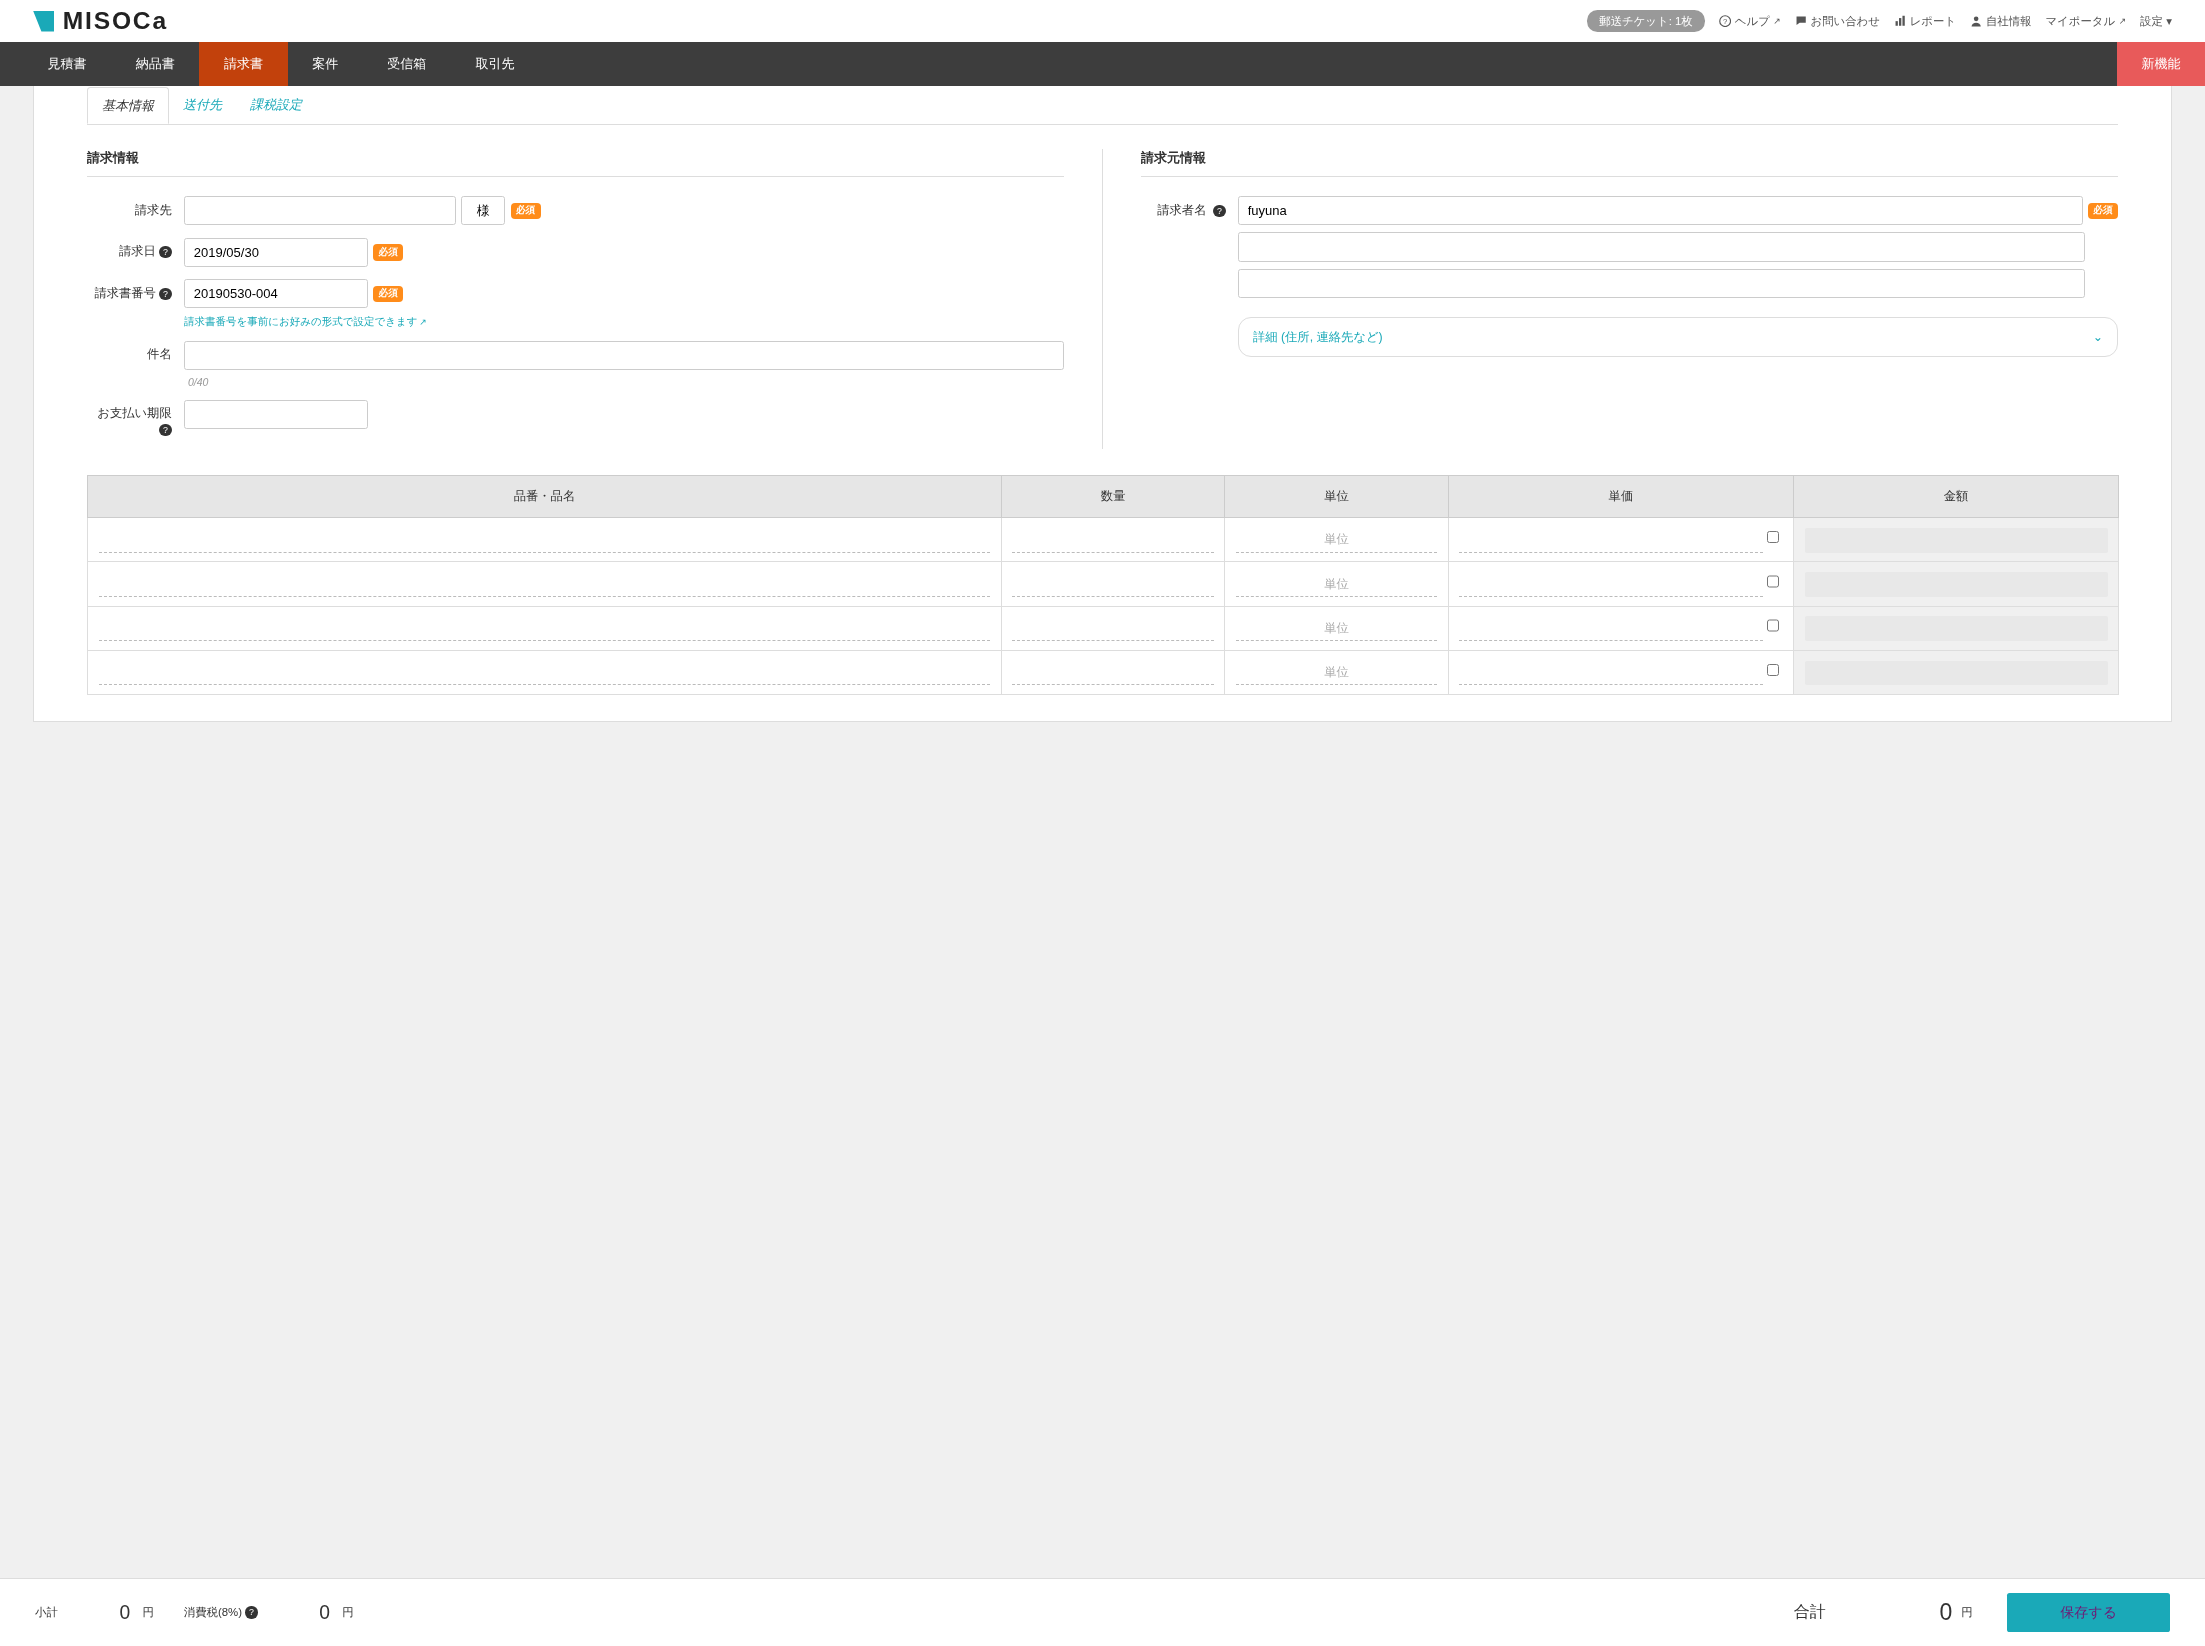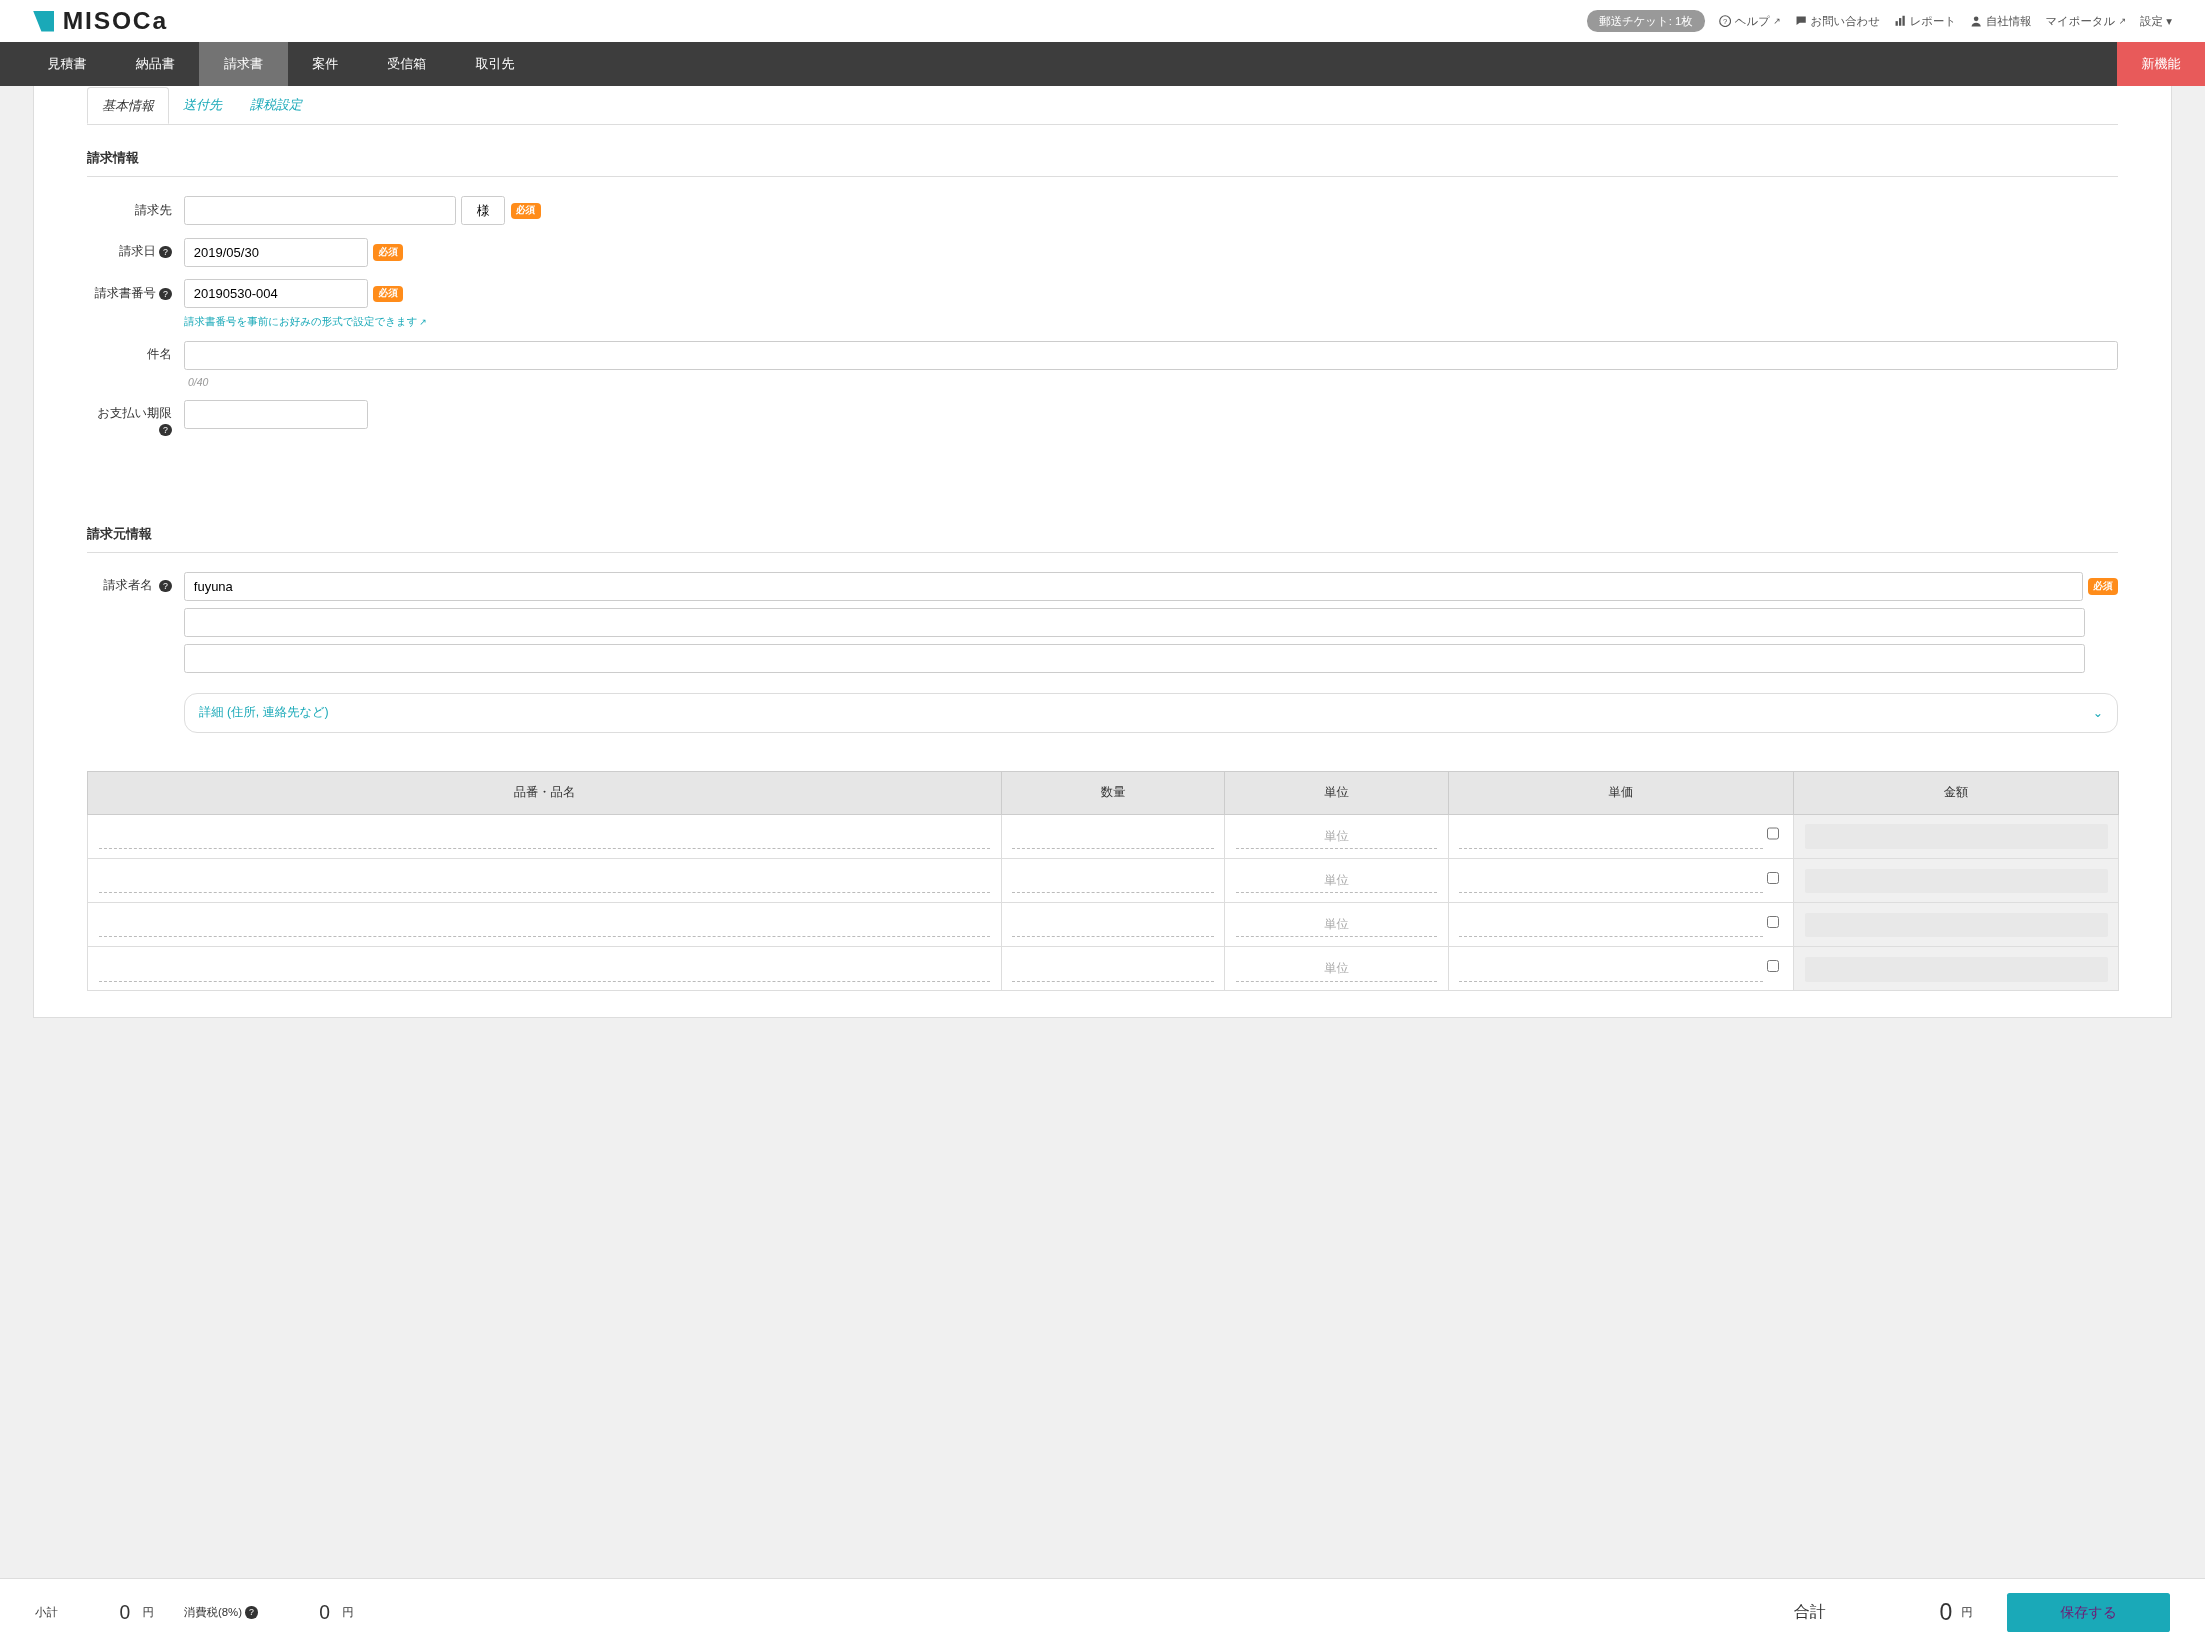--- a/index.html
+++ b/index.html
@@ -6,28 +6,28 @@
 body { font-family: -apple-system, "Hiragino Kaku Gothic ProN", "Hiragino Sans", Meiryo, sans-serif; background: #f0f0f0; color: #333; font-size: 12.3px; }
 .topbar { background: #fff; display: flex; align-items: center; padding: 7px 33px; }
 .logo { display: flex; align-items: center; font-size: 24.6px; font-weight: bold; letter-spacing: 1.8px; color: #222; }
 .logo-mark { width: 21px; height: 21px; background: #1aa9b8; margin-right: 8.8px; clip-path: polygon(0 0, 100% 0, 100% 100%, 40% 100%); }
 .topbar-right { margin-left: auto; display: flex; align-items: center; gap: 14px; font-size: 11.4px; color: #555; }
 .ticket-badge { background: #999; color: #fff; padding: 3.5px 12.3px; border-radius: 10.5px; font-size: 11.4px; }
 .tb-link { display: inline-flex; align-items: center; gap: 3.5px; color: #555; cursor: pointer; }
 .tb-link svg, .tb-link .ico { width: 12.3px; height: 12.3px; }
 .navbar { background: #3d3d3d; display: flex; align-items: stretch; height: 44px; padding: 0 0 0 23px; }
 .nav-item { color: #fff; padding: 0 24.6px; display: flex; align-items: center; font-size: 13px; cursor: pointer; }
-.nav-item.active { background: #737373; }
+.nav-item.active { background: #c2410c; }
 .nav-new { margin-left: auto; background: #e85a5a; color: #fff; padding: 0 24.6px; display: flex; align-items: center; font-size: 13px; cursor: pointer; }
 .page { background: #fff; margin: 0 33px; border: 0.9px solid #ddd; border-top: none; padding-bottom: 26px; }
 .page-title { font-size: 24.6px; font-weight: bold; padding: 33px 53px 26px; }
 .tabs { display: flex; border-bottom: 0.9px solid #ddd; margin: 0 53px; }
 .tab { padding: 8.8px 14px; color: #1aa9b8; cursor: pointer; font-size: 13px; position: relative; top: 0.9px; font-style: italic; }
 .tab.active { color: #333; border: 0.9px solid #ddd; border-bottom: 0.9px solid #fff; border-radius: 3.5px 3.5px 0 0; background: #fff; }
-.form-cols { display: flex; margin: 24.6px 53px 0; gap: 38px; flex-direction: column; }
+.form-cols { display: flex; margin: 24.6px 53px 0; gap: 38px; }
 .col { flex: 1; }
 .section-title { font-size: 13px; font-weight: bold; padding-bottom: 8.8px; border-bottom: 0.9px solid #ddd; margin-bottom: 19.3px; }
 .divider-v { width: 0.9px; background: #ddd; align-self: stretch; }
 .form-row { display: flex; align-items: flex-start; margin-bottom: 12.3px; }
 .form-label { width: 97px; text-align: right; padding-right: 12.3px; padding-top: 5.3px; font-size: 12.3px; color: #333; }
 .form-label .q { display: inline-block; width: 12.3px; height: 12.3px; background: #333; color: #fff; border-radius: 50%; font-size: 8.8px; text-align: center; line-height: 12.3px; margin-left: 3.5px; }
 .form-body { flex: 1; display: flex; align-items: center; gap: 5.3px; flex-wrap: wrap; }
 input[type=text] { border: 0.9px solid #ccc; border-radius: 2.6px; padding: 6.1px 8.8px; font-size: 13px; }
 .input-lg { width: 272px; }
 .input-md { width: 184px; }

